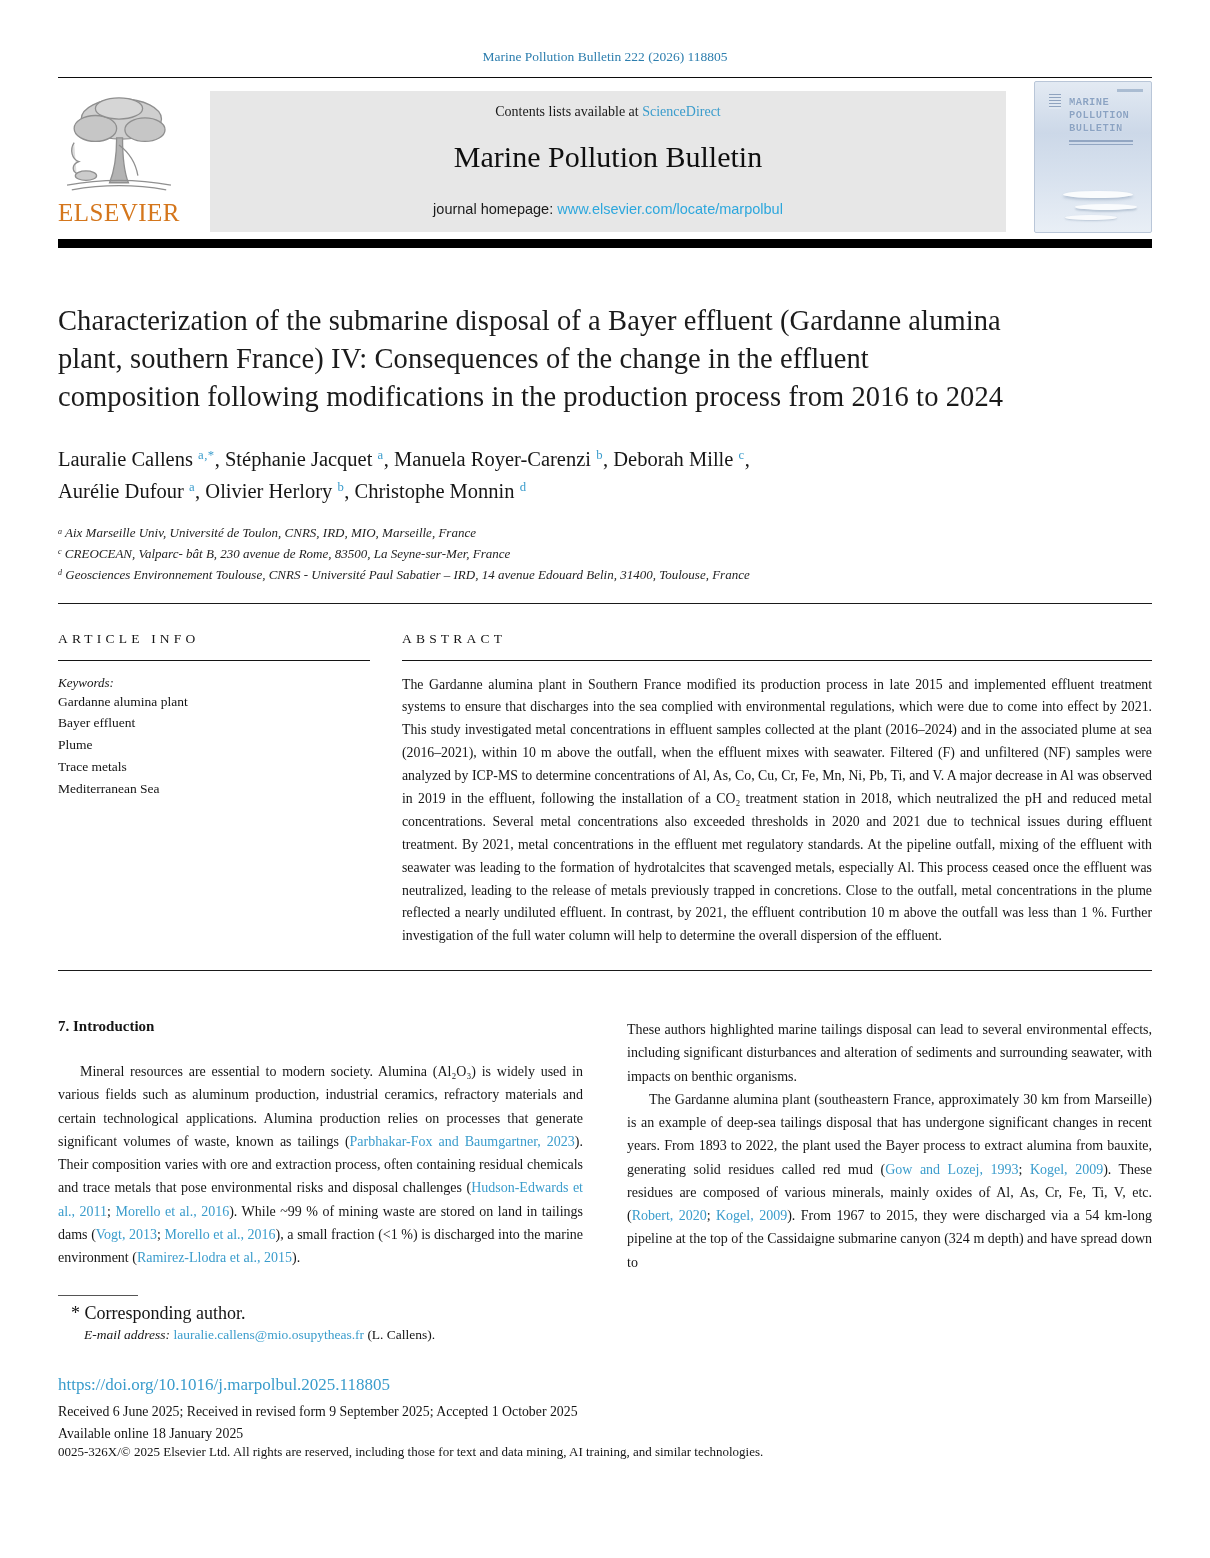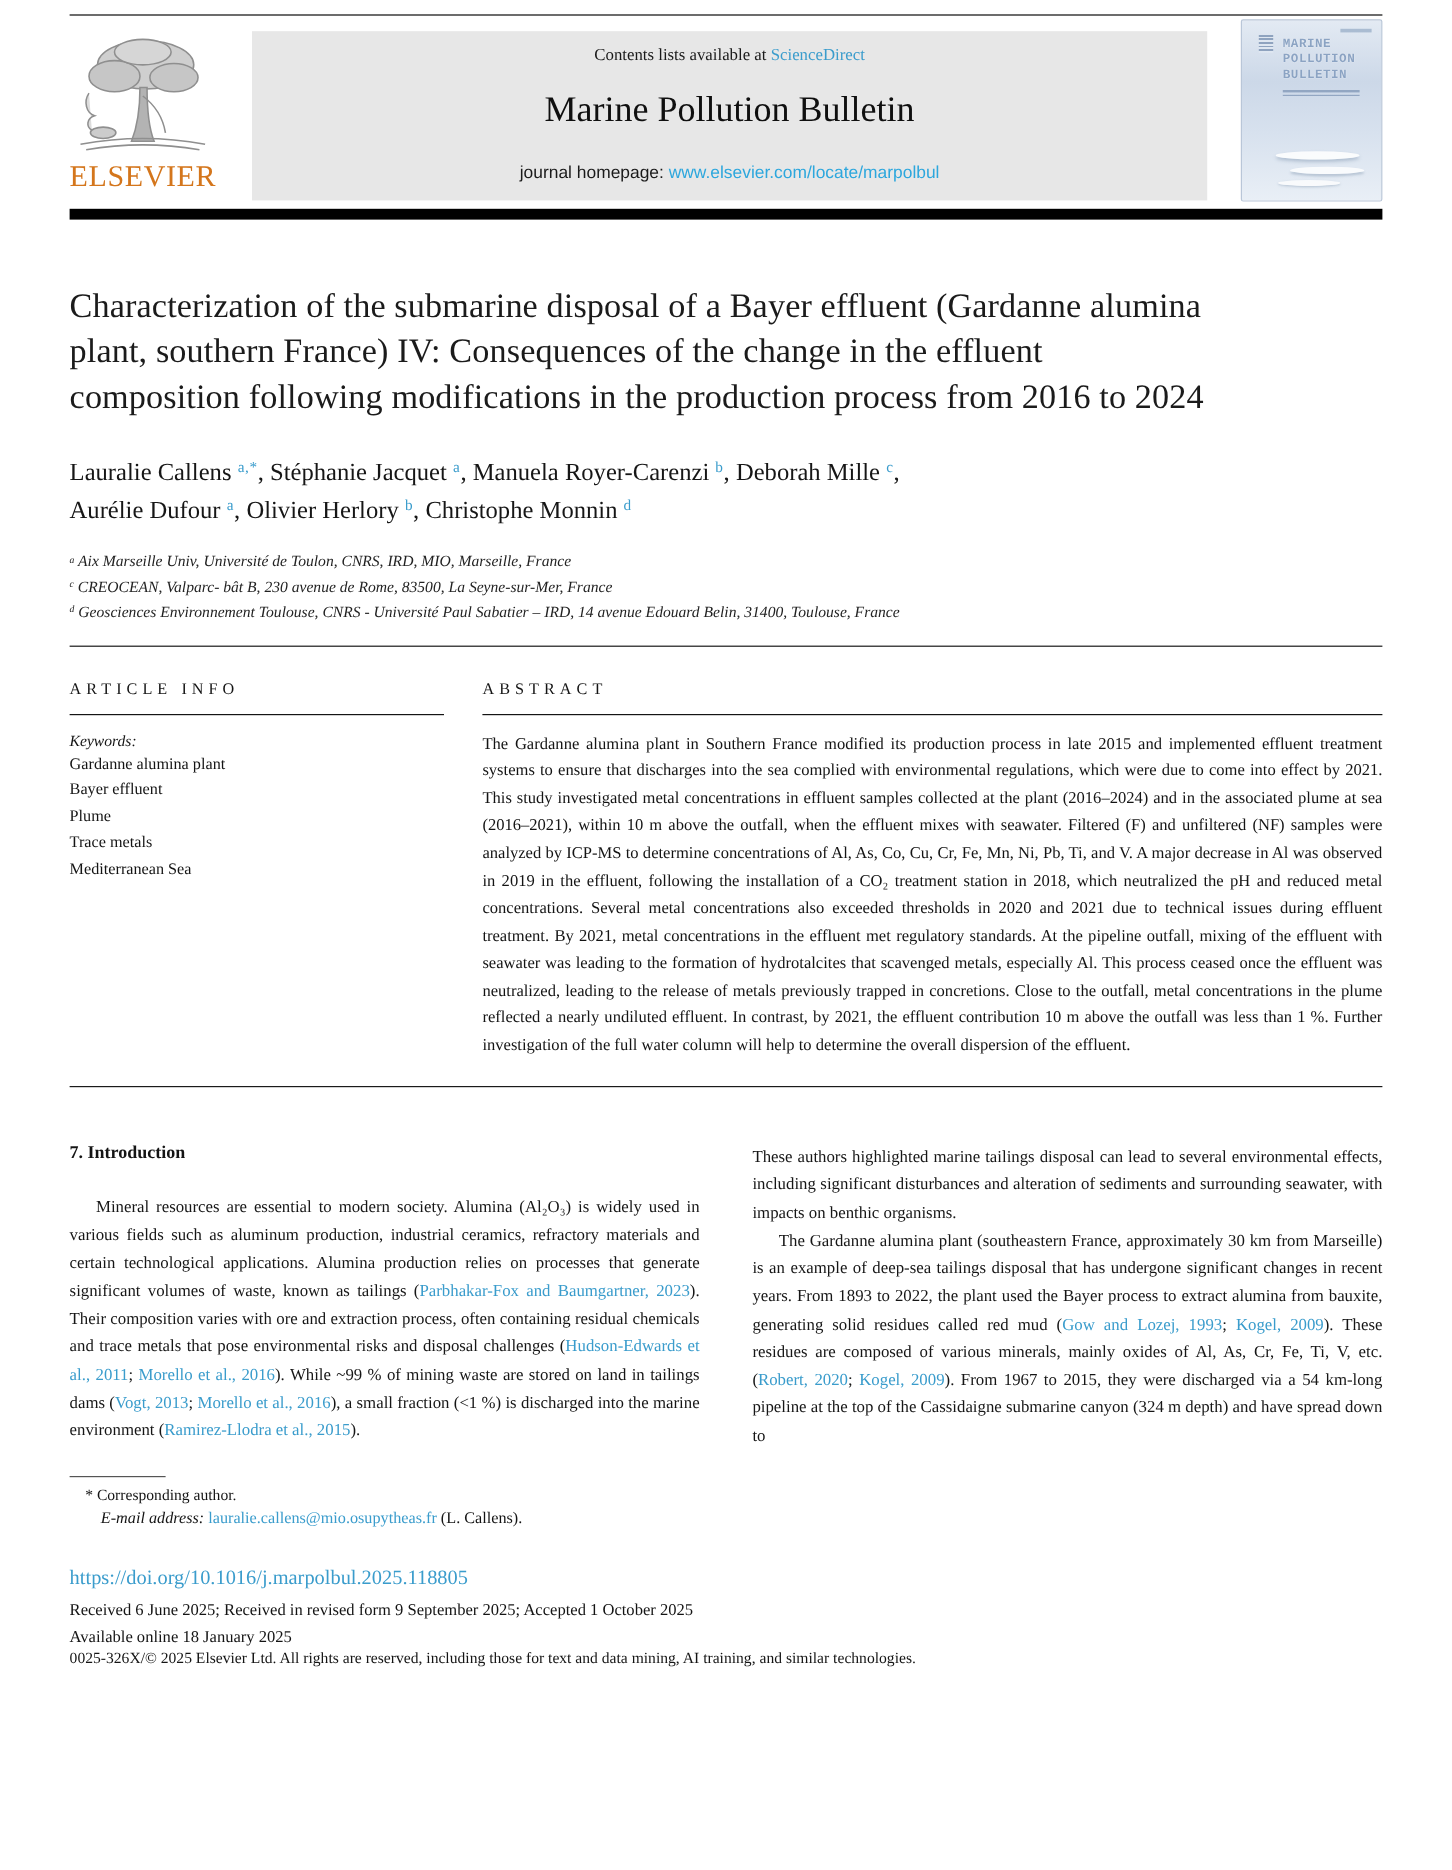--- a/index.html
+++ b/index.html
@@ -82,33 +82,34 @@
 
   .body-cols { display:flex; margin-top:47px; }
   .bcol { flex:1; }
   .bcol + .bcol { margin-left:44px; }
   .sec-title { font-size:15px; font-weight:bold; margin-bottom:25px; color:#141414; }
   .bpara { font-size:14px; line-height:1.66; text-align:justify; color:#161616; }
   .indent { text-indent:22px; }
 
   .footnote { margin-top:21px; }
   .fn-rule { width:80px; border-top:1px solid #555; }
-  .fn-line1 { margin-top:7px; font-size:13px; padding-left:13px; }
+  .fn-line1 { margin-top:7px; font-size:18px; padding-left:13px; }
   .fn-line2 { font-size:13.5px; padding-left:26px; margin-top:3px; }
 
   .doi-line { margin-top:32px; font-size:17px; }
   .recv-line { margin-top:9px; font-size:13.8px; color:#141414; }
   .avail-line { margin-top:6px; font-size:13.8px; color:#141414; }
   .rights-line { margin-top:2px; font-size:13px; color:#141414; }
 </style>
 </head>
 <body>
 
 <div class="page">
 
+  <div class="top-cite">Marine Pollution Bulletin 222 (2026) 118805</div>
   <div class="top-rule"></div>
 
   <div class="header-row">
     <div class="logo-block">
       <svg width="118" height="104" viewBox="0 0 100 88">
         <g fill="none" stroke="#8f8f8f" stroke-width="1.1">
           <ellipse cx="52" cy="22" rx="34" ry="17" fill="#cfcfcf"></ellipse>
           <ellipse cx="30" cy="30" rx="18" ry="11" fill="#c6c6c6"></ellipse>
           <ellipse cx="72" cy="31" rx="17" ry="10" fill="#c6c6c6"></ellipse>
           <ellipse cx="50" cy="13" rx="20" ry="9" fill="#d6d6d6"></ellipse>

